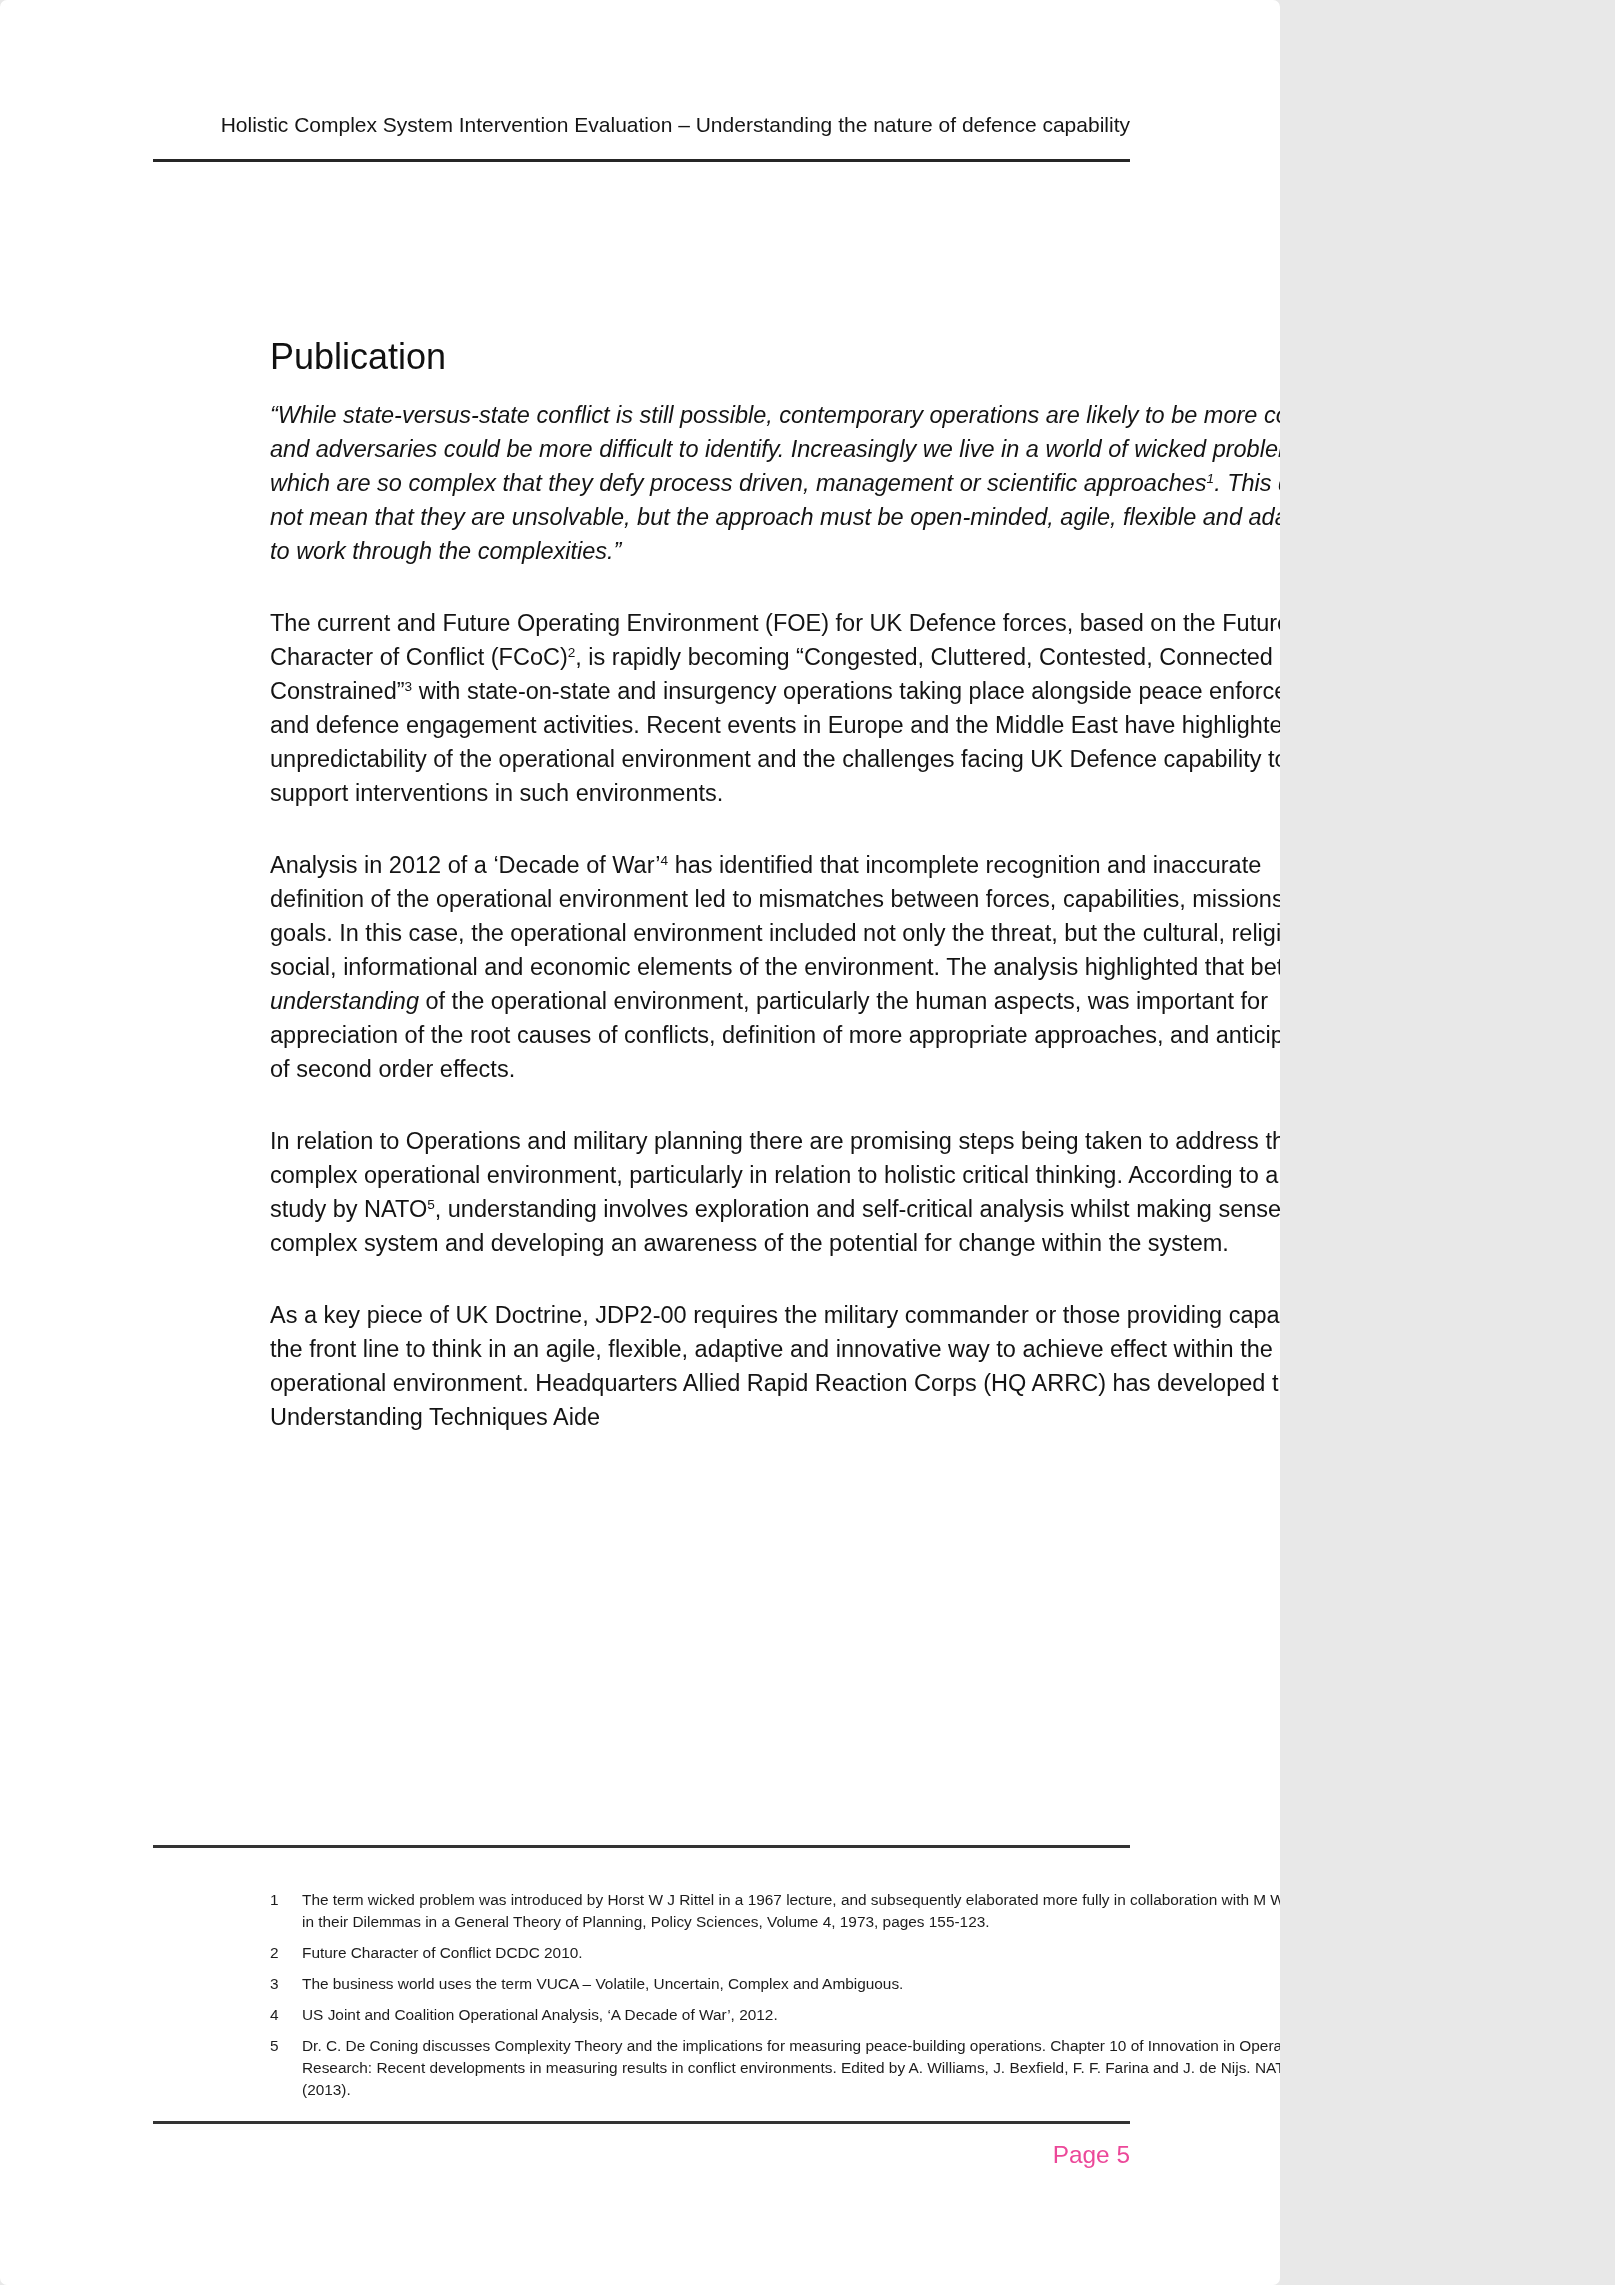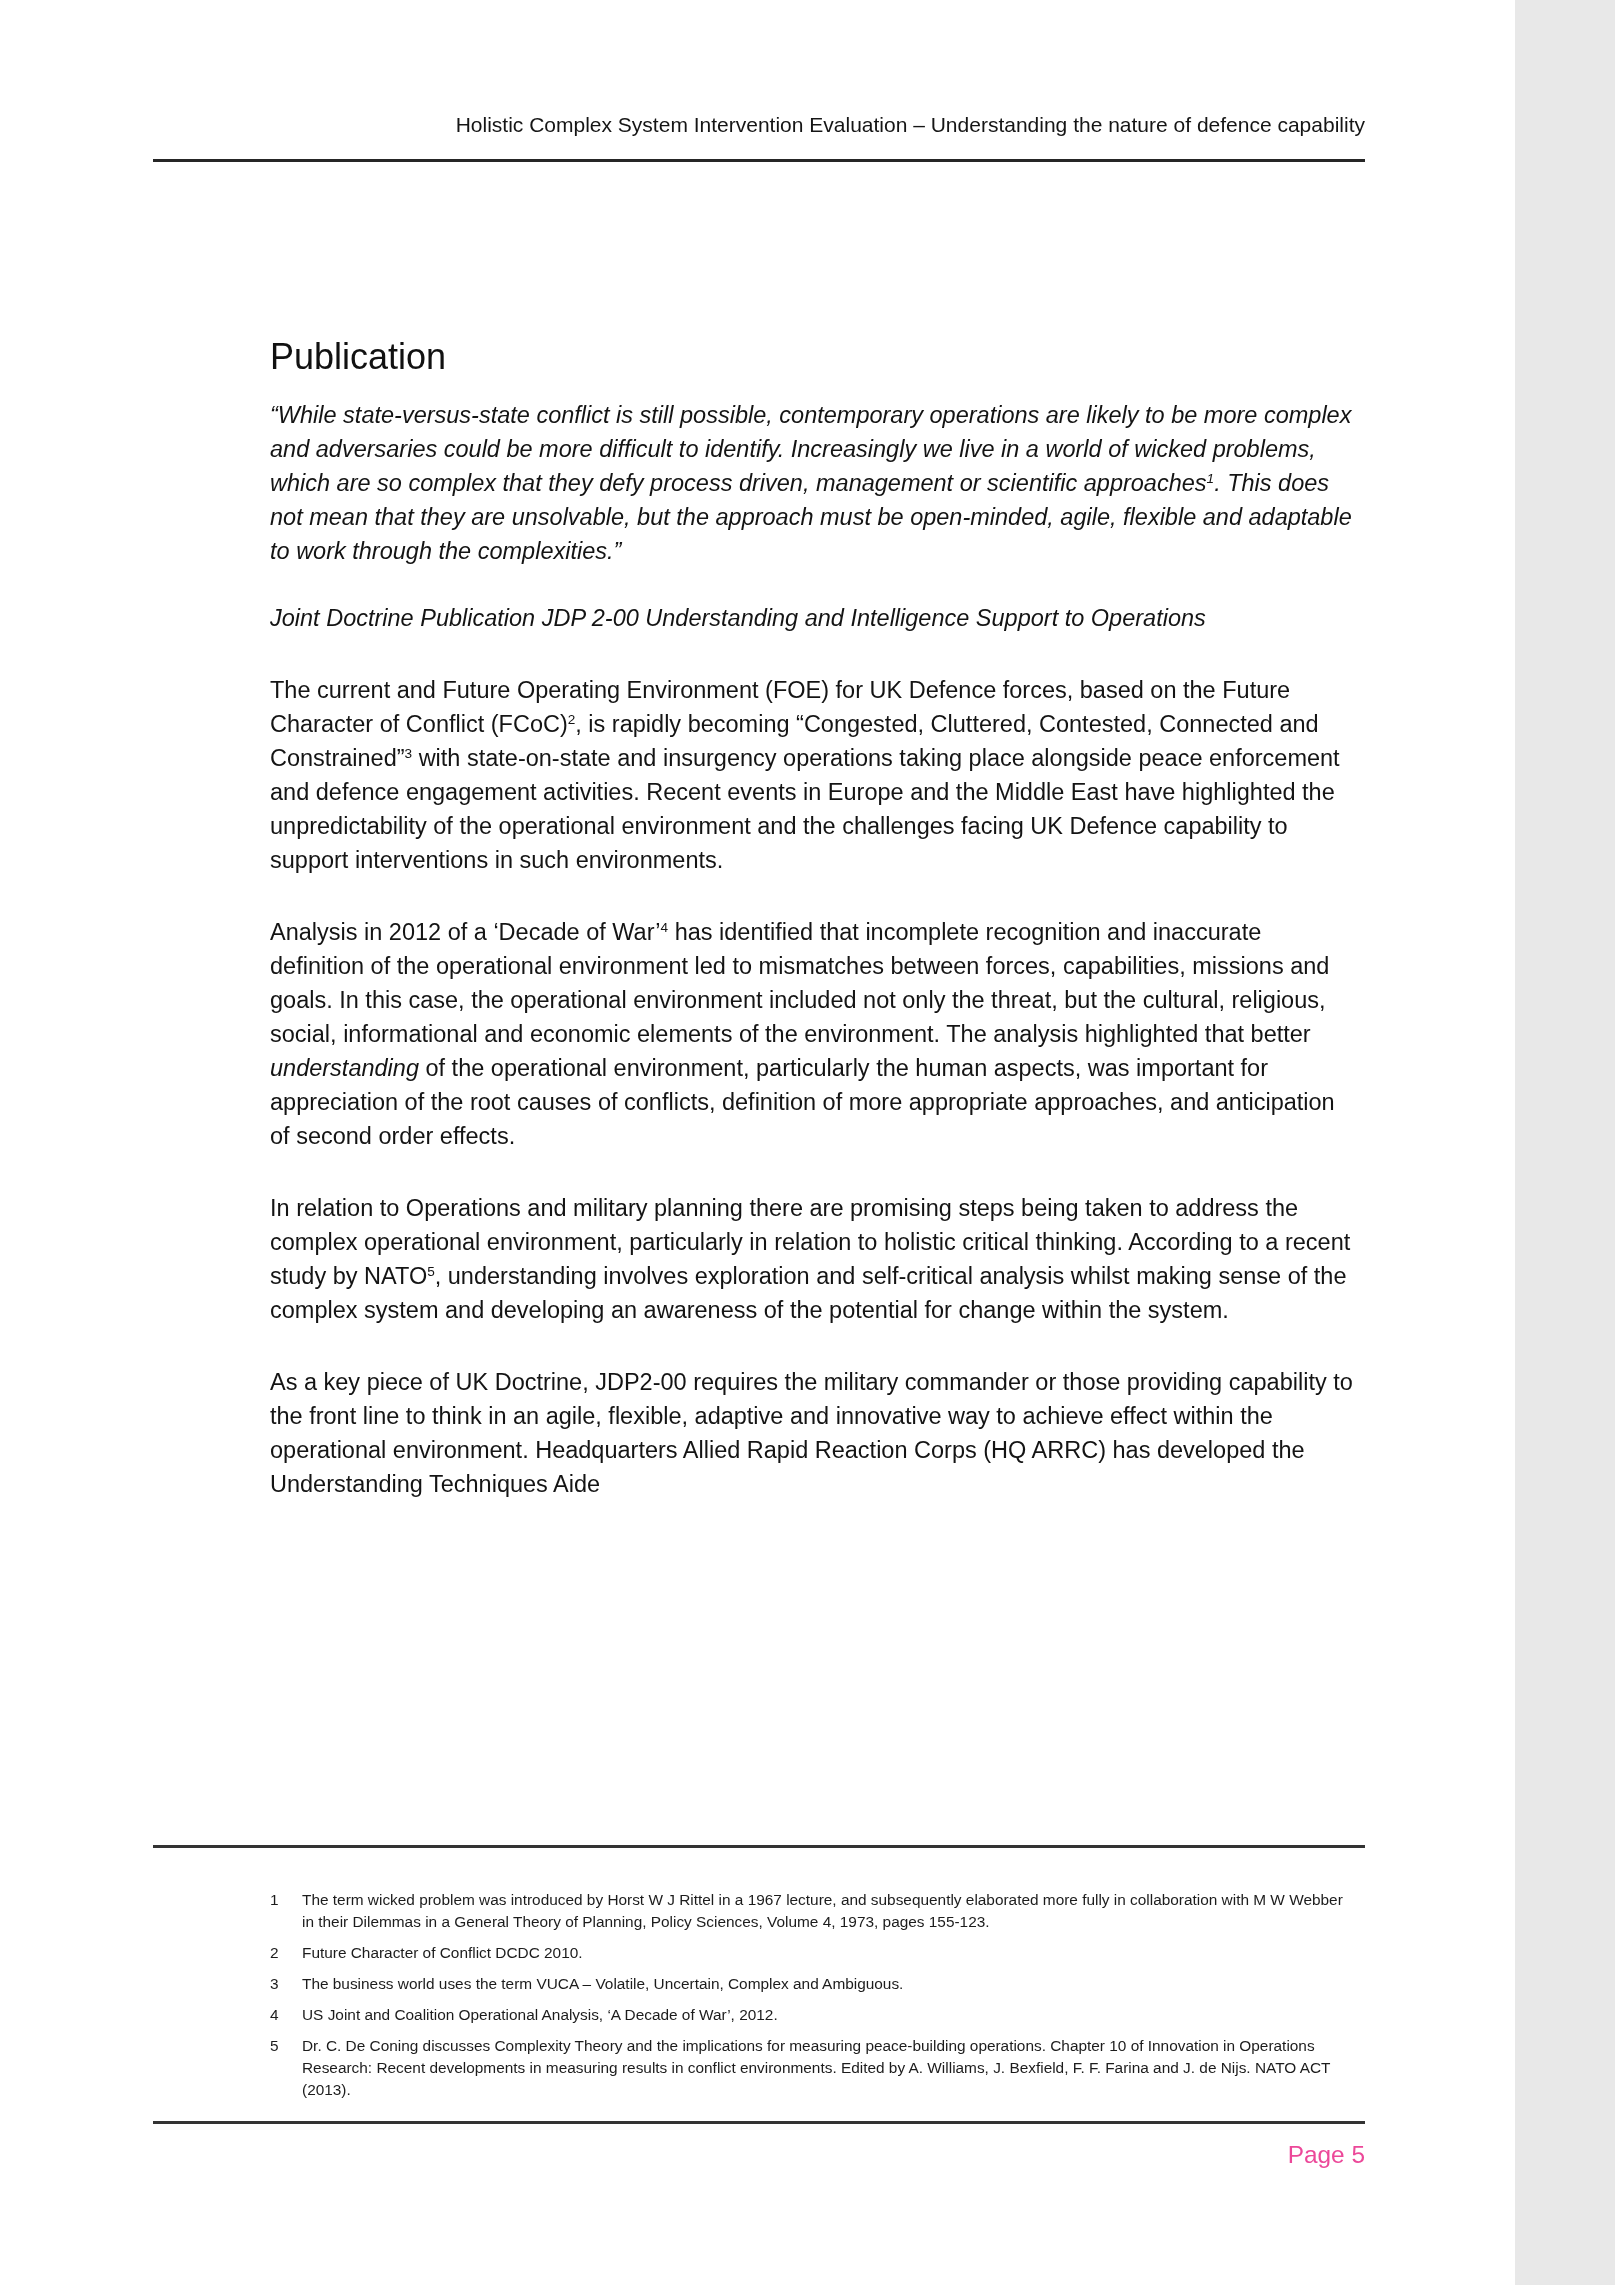--- a/index.html
+++ b/index.html
@@ -1,23 +1,24 @@
 <!DOCTYPE html>
 <html style="font-size:14.5px"><head>
 <meta charset="utf-8">
 <style>
   html, body { margin: 0; padding: 0; background: #e8e8e8; }
   .page {
     position: relative;
-    width: 1515px;
+    width: 1280px;
     height: 2285px;
     background: #ffffff;
     font-family: "Liberation Sans", "DejaVu Sans", sans-serif;
     color: #141414;
     overflow: hidden;
+    border-radius: 7px;
   }
 
   
   .header-title {
     position: absolute;
     top: 112px;
     left: 153px;
     right: 150px;
     text-align: right;
     font-size: 21px;
@@ -101,21 +102,20 @@
 
   <div class="header-title">Holistic Complex System Intervention Evaluation – Understanding the nature of defence capability</div>
   <div class="rule header-rule"></div>
 
   <div class="content">
 
     <h1 class="section-heading">Publication</h1>
 
     <p class="quote"><span>“While state-versus-state conflict is still possible, contemporary operations are likely to be more complex and adversaries could be more difficult to identify. Increasingly we live in a world of wicked problems, which are so complex that they defy process driven, management or scientific approaches</span><sup>1</sup><span>. This does not mean that they are unsolvable, but the approach must be open-minded, agile, flexible and adaptable to work through the complexities.”</span></p>
 
-    <p class="attribution">Joint Doctrine Publication JDP 2-00 Understanding and Intelligence Support to Operations</p>
 
     <p><span>The current and Future Operating Environment (FOE) for UK Defence forces, based on the Future Character of Conflict (FCoC)</span><sup>2</sup><span>, is rapidly becoming “Congested, Cluttered, Contested, Connected and Constrained”</span><sup>3</sup><span> with state-on-state and insurgency operations taking place alongside peace enforcement and defence engagement activities. Recent events in Europe and the Middle East have highlighted the unpredictability of the operational environment and the challenges facing UK Defence capability to support interventions in such environments.</span></p>
 
     <p><span>Analysis in 2012 of a ‘Decade of War’</span><sup>4</sup><span> has identified that incomplete recognition and inaccurate definition of the operational environment led to mismatches between forces, capabilities, missions and goals.  In this case, the operational environment included not only the threat, but the cultural, religious, social, informational and economic elements of the environment. The analysis highlighted that better </span><span class="emph">understanding</span><span> of the operational environment, particularly the human aspects, was important for appreciation of the root causes of conflicts, definition of more appropriate approaches, and anticipation of second order effects.</span></p>
 
     <p><span>In relation to Operations and military planning there are promising steps being taken to address the complex operational environment, particularly in relation to holistic critical thinking.  According to a recent study by NATO</span><sup>5</sup><span>, understanding involves exploration and self-critical analysis whilst making sense of the complex system and developing an awareness of the potential for change within the system.</span></p>
 
     <p>As a key piece of UK Doctrine, JDP2-00 requires the military commander or those providing capability to the front line to think in an agile, flexible, adaptive and innovative way to achieve effect within the operational environment. Headquarters Allied Rapid Reaction Corps (HQ ARRC) has developed the Understanding Techniques Aide</p>
 
   </div>

